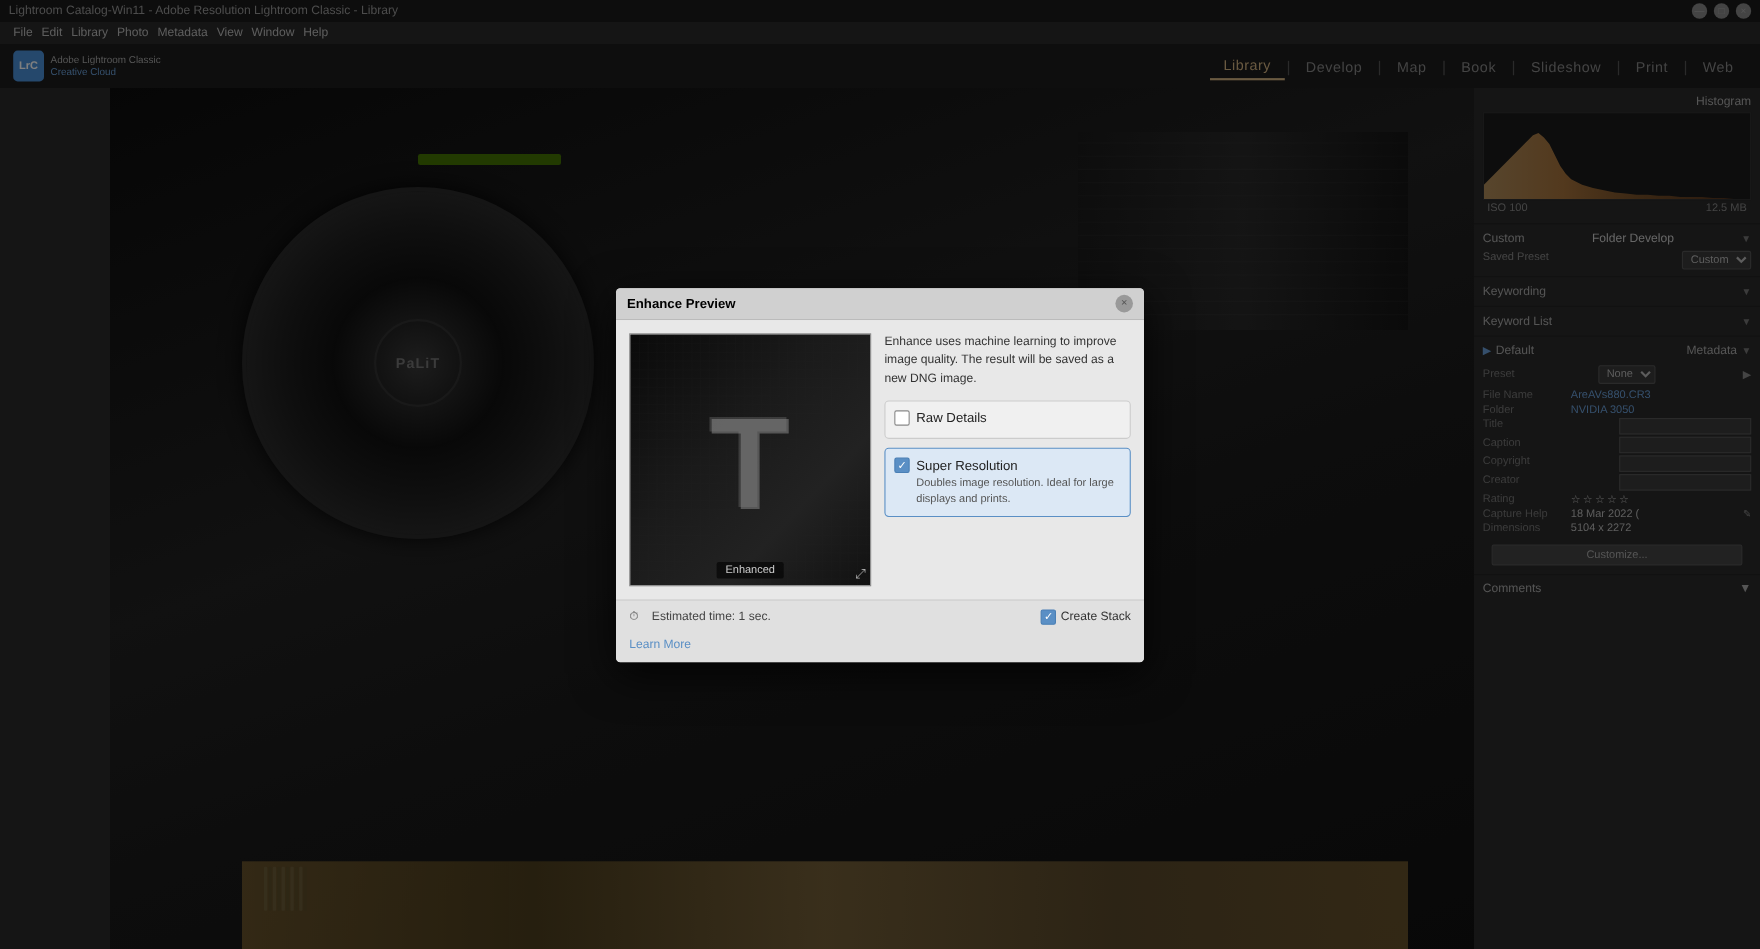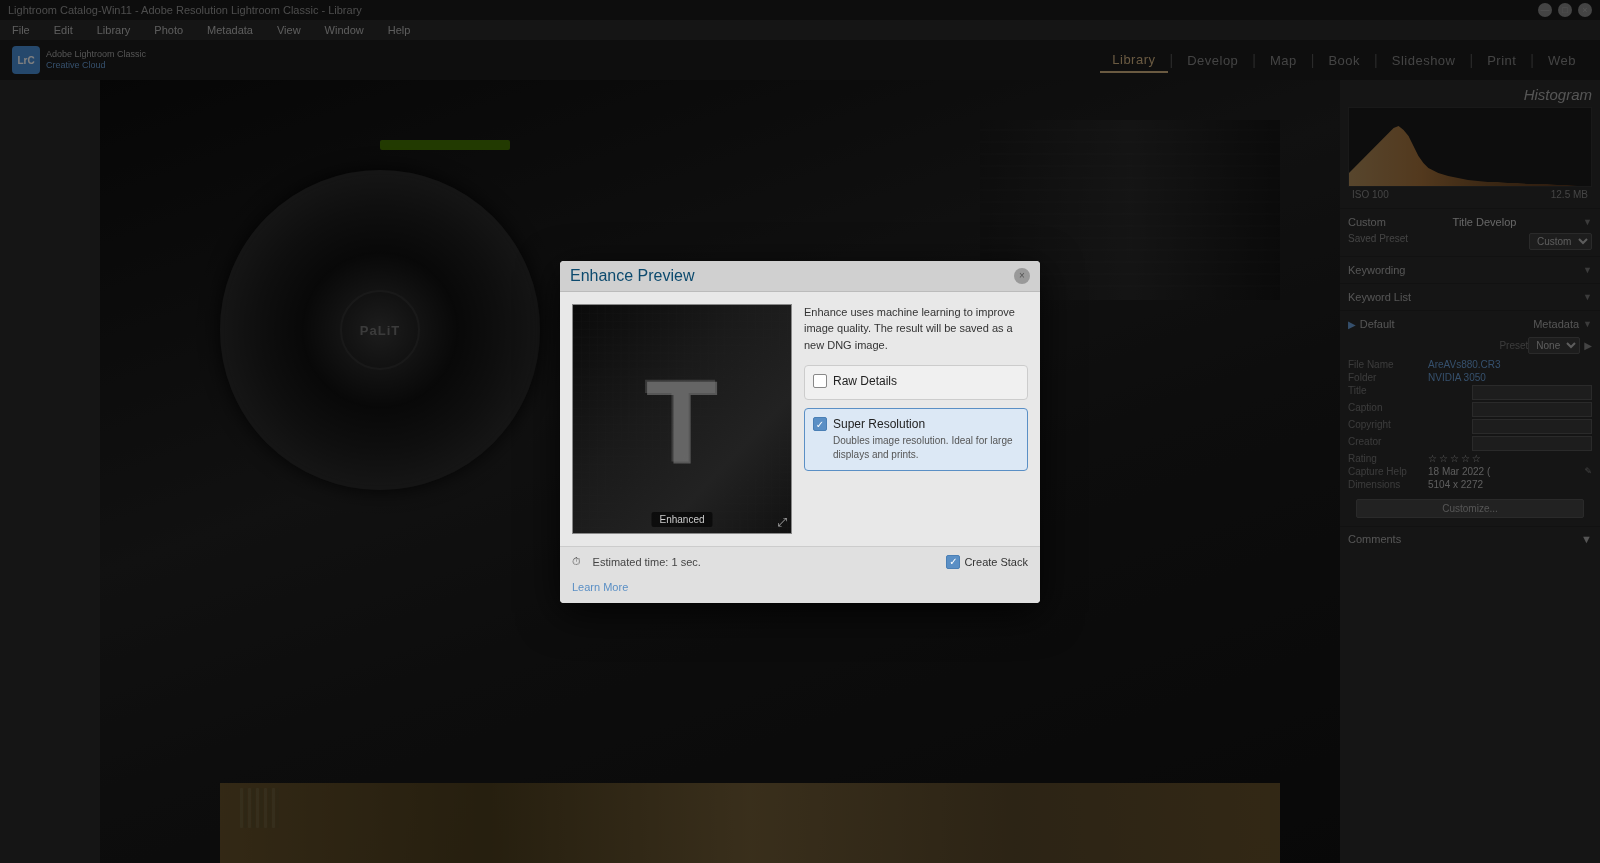--- a/index.html
+++ b/index.html
@@ -12,21 +12,21 @@
     }
     #titlebar-controls { display: flex; gap: 4px; margin-left: auto; }
     .win-btn { width: 14px; height: 14px; border-radius: 50%; border: none; cursor: pointer; font-size: 9px; display: flex; align-items: center; justify-content: center; }
     .win-min { background: #888; }
     .win-max { background: #888; }
     .win-close { background: #888; }
 
     
     #menubar {
       width: 100%; height: 20px; background: #2b2b2b; display: flex; align-items: center;
-      padding: 0 8px; font-size: 11px; color: #bbb; gap: 16px;
+      padding: 0 8px; font-size: 11px; color: #bbb; gap: 0;
     }
     .menu-item { cursor: pointer; padding: 1px 4px; }
 
     
     #navbar {
       width: 100%; height: 40px; background: #1c1c1c; display: flex; align-items: center;
       padding: 0 12px;
     }
     #lrc-logo { display: flex; align-items: center; gap: 6px; margin-right: 20px; }
     #lrc-logo-box {
@@ -56,21 +56,21 @@
       width: 100%; height: 100%; position: absolute; top: 0; left: 0;
       background: linear-gradient(135deg, #1a1a1a 0%, #2a2a2a 30%, #1c1c1c 60%, #0a0a0a 100%);
       overflow: hidden;
     }
 
     
     #right-panel { width: 260px; background: #2b2b2b; height: 100%; overflow-y: auto; }
 
     
     #histogram-section { padding: 6px 8px; border-bottom: 1px solid #222; }
-    #histogram-title { font-size: 15px; color: #aaa; margin-bottom: 4px; text-align: right; font-style: italic; }
+    #histogram-title { font-size: 11px; color: #aaa; margin-bottom: 4px; text-align: right; }
     #histogram-canvas {
       width: 100%; height: 80px; background: #1a1a1a; border: 1px solid #333; position: relative; overflow: hidden;
     }
 
     #iso-row { display: flex; justify-content: space-between; font-size: 10px; color: #888; padding: 2px 4px; }
 
     
     .panel-section { padding: 4px 8px; border-bottom: 1px solid #222; }
     .panel-section-header {
       display: flex; justify-content: space-between; align-items: center;
@@ -99,21 +99,21 @@
       z-index: 1000;
     }
     #enhance-dialog {
       width: 480px; background: #e8e8e8; border-radius: 4px; box-shadow: 0 10px 40px rgba(0,0,0,0.8);
       overflow: hidden; position: relative;
     }
     #dialog-titlebar {
       background: #d0d0d0; padding: 6px 10px; display: flex; align-items: center; justify-content: space-between;
       border-bottom: 1px solid #bbb;
     }
-    #dialog-title { font-size: 16px; color: #0c4a6e; font-weight: 400; }
+    #dialog-title { font-size: 12px; color: #000000; font-weight: 700; }
     #dialog-close-btn {
       width: 16px; height: 16px; border-radius: 50%; background: #999; border: none; cursor: pointer;
       display: flex; align-items: center; justify-content: center; font-size: 10px; color: #555;
     }
     #dialog-body { display: flex; padding: 12px; gap: 12px; background: #e8e8e8; }
     #dialog-preview {
       width: 220px; height: 230px; background: #1a1a1a; border: 1px solid #888; flex-shrink: 0;
       position: relative; overflow: hidden;
     }
     #preview-image-content {
@@ -316,21 +316,21 @@
         <div id="iso-row">
           <span>ISO 100</span>
           <span>12.5 MB</span>
         </div>
       </div>
 
 
       <div class="panel-section">
         <div class="panel-section-header">
           <span>Custom</span>
-          <span style="color:#ccc;font-weight:500;">Title Develop</span>
+          <span style="color:#ccc;font-weight:500;">Folder Develop</span>
           <span class="section-arrow">▼</span>
         </div>
         <div style="font-size:10px;color:#888;padding:2px 0;display:flex;justify-content:space-between;">
           <span>Saved Preset</span>
           <select class="dropdown-select" style="font-size:10px;background:#3a3a3a;border:1px solid #555;color:#bbb;border-radius:2px;padding:1px 3px;">
             <option>Custom</option>
           </select>
         </div>
       </div>
 
@@ -349,21 +349,21 @@
       </div>
 
       <div class="panel-section">
         <div class="panel-section-header">
           <span style="color:#6a9fd8;font-size:10px;">▶</span>
           <span style="margin-left:4px;">Default</span>
           <span style="margin-left:auto;">Metadata</span>
           <span class="section-arrow" style="margin-left:4px;">▼</span>
         </div>
         <div class="panel-section-content">
-          <div style="display:flex;justify-content:flex-end;align-items:center;margin-bottom:4px;">
+          <div style="display:flex;justify-content:space-between;align-items:center;margin-bottom:4px;">
             <span style="font-size:10px;color:#777;">Preset</span>
             <select class="dropdown-select">
               <option>None</option>
             </select>
             <span style="font-size:10px;color:#888;margin-left:4px;">▶</span>
           </div>
           <div class="meta-field">
             <span class="meta-label">File Name</span>
             <span class="meta-value meta-link">AreAVs880.CR3</span>
           </div>

